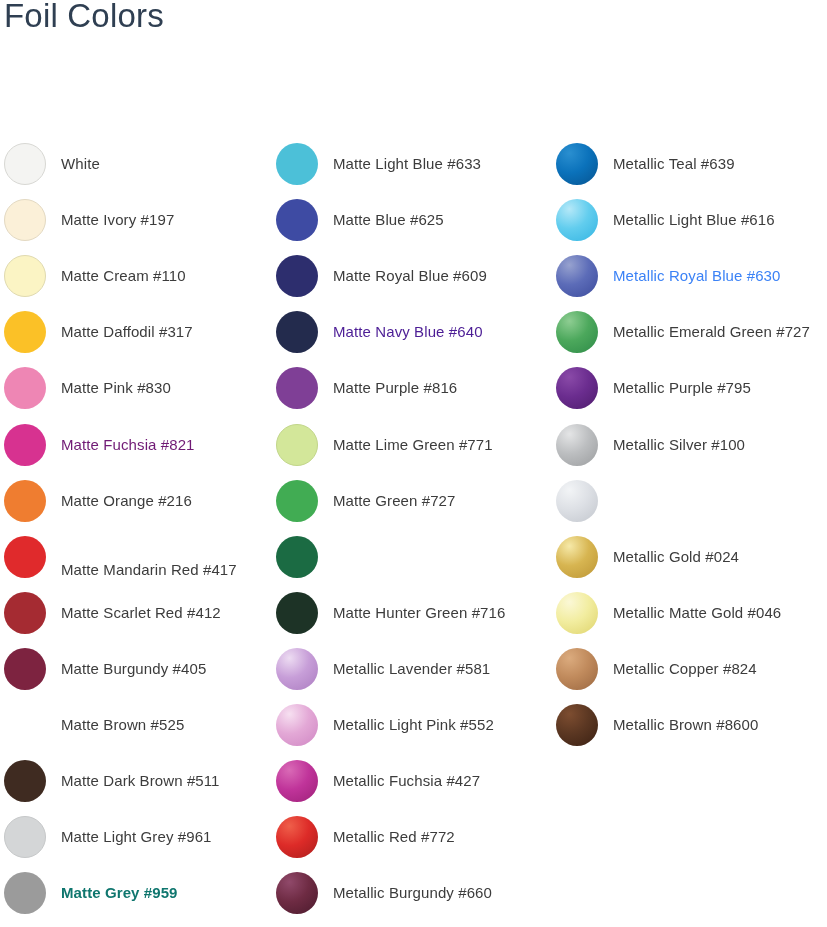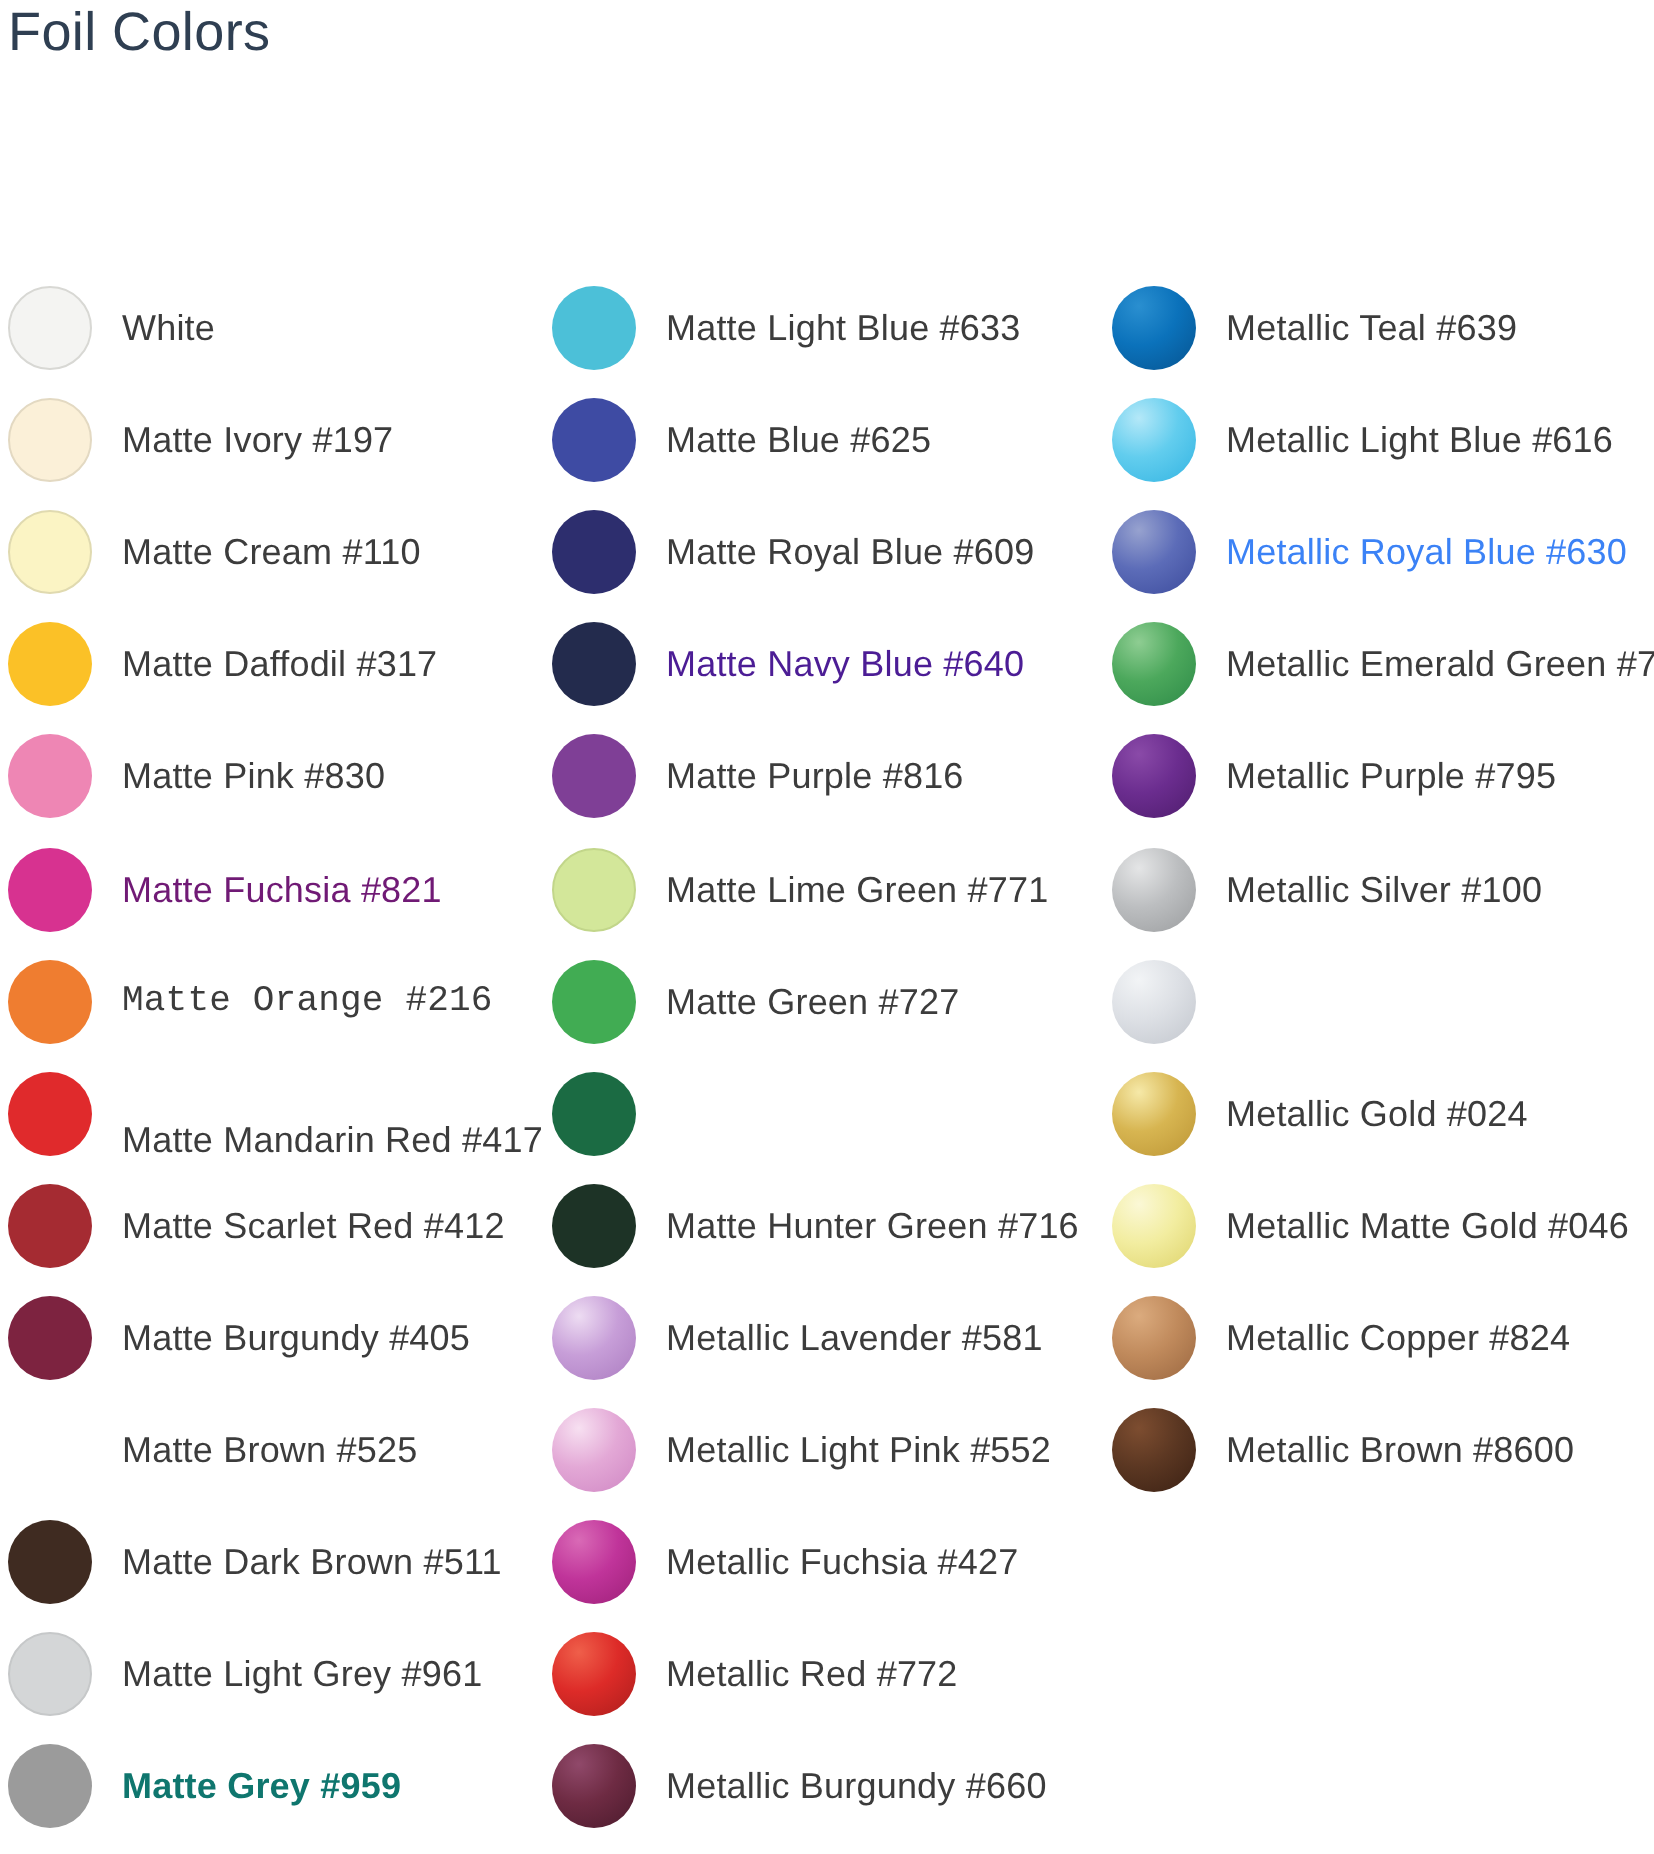--- a/index.html
+++ b/index.html
@@ -13,21 +13,21 @@
     font-family: "Liberation Sans", sans-serif;
     color: #3a3a3a;
     overflow: hidden;
     position: relative;
   }
 
   #page-title {
     position: absolute;
     left: 4px;
     top: 0px;
-    font-size: 27px;
+    font-size: 33px;
     font-weight: 400;
     letter-spacing: 0.2px;
     color: #2f3f52;
     line-height: 32px;
   }
 
   #columns {
     position: absolute;
     left: 0;
     top: 136px;
@@ -52,21 +52,21 @@
   .swatch-dot {
     width: 42px;
     height: 42px;
     border-radius: 50%;
     flex: 0 0 42px;
     box-sizing: border-box;
   }
 
   .swatch-label {
     margin-left: 15px;
-    font-size: 18px;
+    font-size: 15px;
     line-height: 18px;
     color: #3c3c3c;
     white-space: nowrap;
     letter-spacing: 0.1px;
   }
 </style>
 </head>
 <body>
 
 <div id="page-title">Foil Colors</div>
@@ -92,21 +92,21 @@
       <div class="swatch-row">
         <div class="swatch-dot" style="background: rgb(238, 134, 180);"></div>
         <div class="swatch-label" style="color: rgb(60, 60, 60);">Matte Pink #830</div>
       </div>
       <div class="swatch-row">
         <div class="swatch-dot" style="background: rgb(215, 50, 144);"></div>
         <div class="swatch-label" style="color: #701a75;">Matte Fuchsia #821</div>
       </div>
       <div class="swatch-row">
         <div class="swatch-dot" style="background: rgb(239, 125, 48);"></div>
-        <div class="swatch-label" style="color: rgb(60, 60, 60); font-family: Liberation Mono, monospace;">Matte Orange #216</div>
+        <div class="swatch-label" style="color: rgb(60, 60, 60);">Matte Orange #216</div>
       </div>
       <div class="swatch-row">
         <div class="swatch-dot" style="background: rgb(224, 42, 44);"></div>
         <div class="swatch-label" style="color: rgb(60, 60, 60); margin-top: 26px;">Matte Mandarin Red #417</div>
       </div>
       <div class="swatch-row">
         <div class="swatch-dot" style="background: rgb(165, 43, 50);"></div>
         <div class="swatch-label" style="color: rgb(60, 60, 60);">Matte Scarlet Red #412</div>
       </div>
       <div class="swatch-row">

